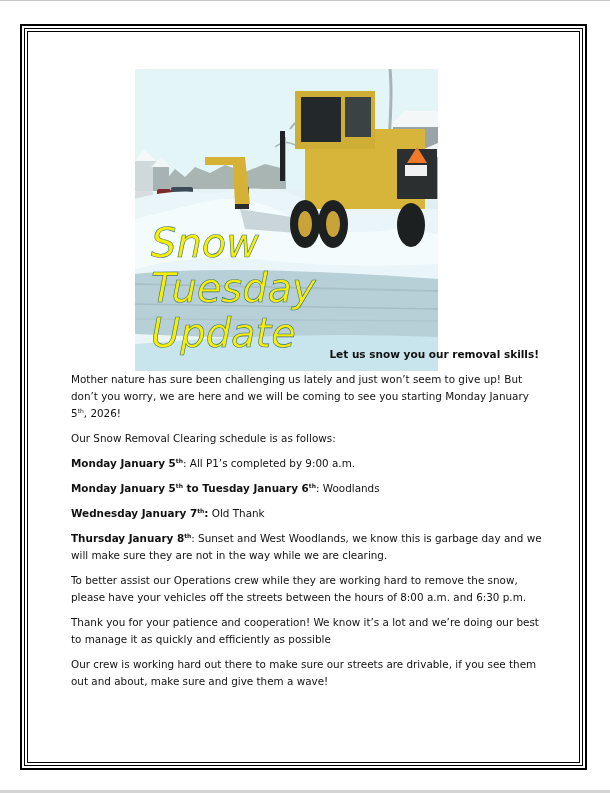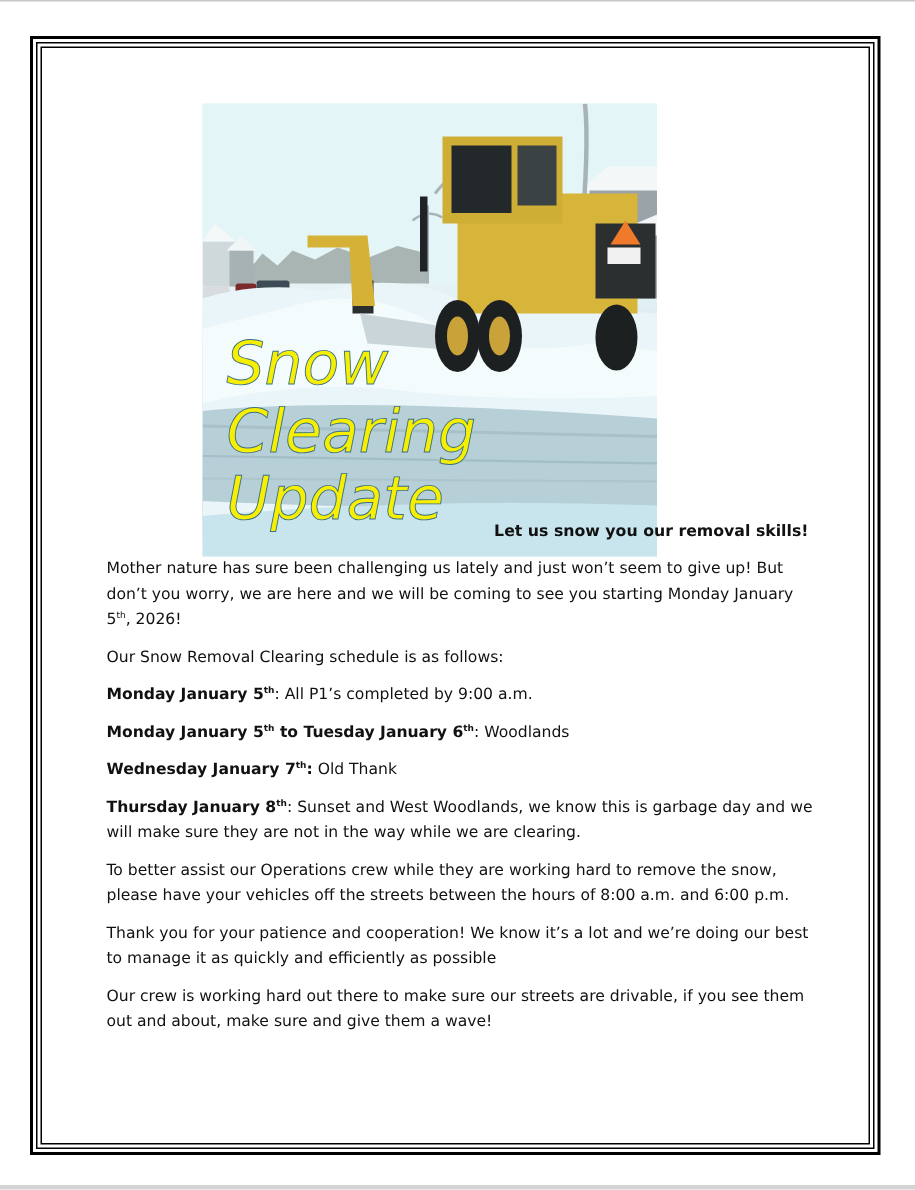--- a/index.html
+++ b/index.html
@@ -154,38 +154,38 @@
     <ellipse cx="170" cy="155" rx="15" ry="24" fill="#1d2021"></ellipse>
     <ellipse cx="170" cy="155" rx="7" ry="13" fill="#c9a23a"></ellipse>
     <ellipse cx="198" cy="155" rx="15" ry="24" fill="#1d2021"></ellipse>
     <ellipse cx="198" cy="155" rx="7" ry="13" fill="#c9a23a"></ellipse>
     <ellipse cx="276" cy="156" rx="14" ry="22" fill="#1d2021"></ellipse>
 
     <rect x="145" y="62" width="5" height="50" fill="#1f2325"></rect>
   </svg>
   <div class="hero-title">
     <div>Snow</div>
-    <div>Clearing</div>
+    <div>Tuesday</div>
     <div>Update</div>
   </div>
 </div>
 
 <div class="caption">Let us snow you our removal skills!</div>
 
 <div class="body-text">
   <p><span>Mother nature has sure been challenging us lately and just won’t seem to give up! But don’t you worry, we are here and we will be coming to see you starting Monday January 5</span><sup>th</sup><span>, 2026!</span></p>
 
   <p>Our Snow Removal Clearing schedule is as follows:</p>
 
   <p><b><span>Monday January 5</span><sup>th</sup></b><span>:</span><span> All P1’s completed by 9:00 a.m.</span></p>
 
   <p><b><span>Monday January 5</span><sup>th</sup><span> to Tuesday January 6</span><sup>th</sup></b><span>:</span><span> Woodlands</span></p>
 
   <p><b><span>Wednesday January 7</span><sup>th</sup><span>:</span></b><span> Old Thank</span></p>
 
   <p><b><span>Thursday January 8</span><sup>th</sup></b><span>:</span><span> Sunset and West Woodlands, we know this is garbage day and we will make sure they are not in the way while we are clearing.</span></p>
 
-  <p>To better assist our Operations crew while they are working hard to remove the snow, please have your vehicles off the streets between the hours of 8:00 a.m. and 6:00 p.m.</p>
+  <p>To better assist our Operations crew while they are working hard to remove the snow, please have your vehicles off the streets between the hours of 8:00 a.m. and 6:30 p.m.</p>
   <p>Thank you for your patience and cooperation! We know it’s a lot and we’re doing our best to manage it as quickly and efficiently as possible</p>
   <p>Our crew is working hard out there to make sure our streets are drivable, if you see them out and about, make sure and give them a wave!</p>
 </div>
 
 <div class="page-edge-bottom"></div>
 
 </body></html>

